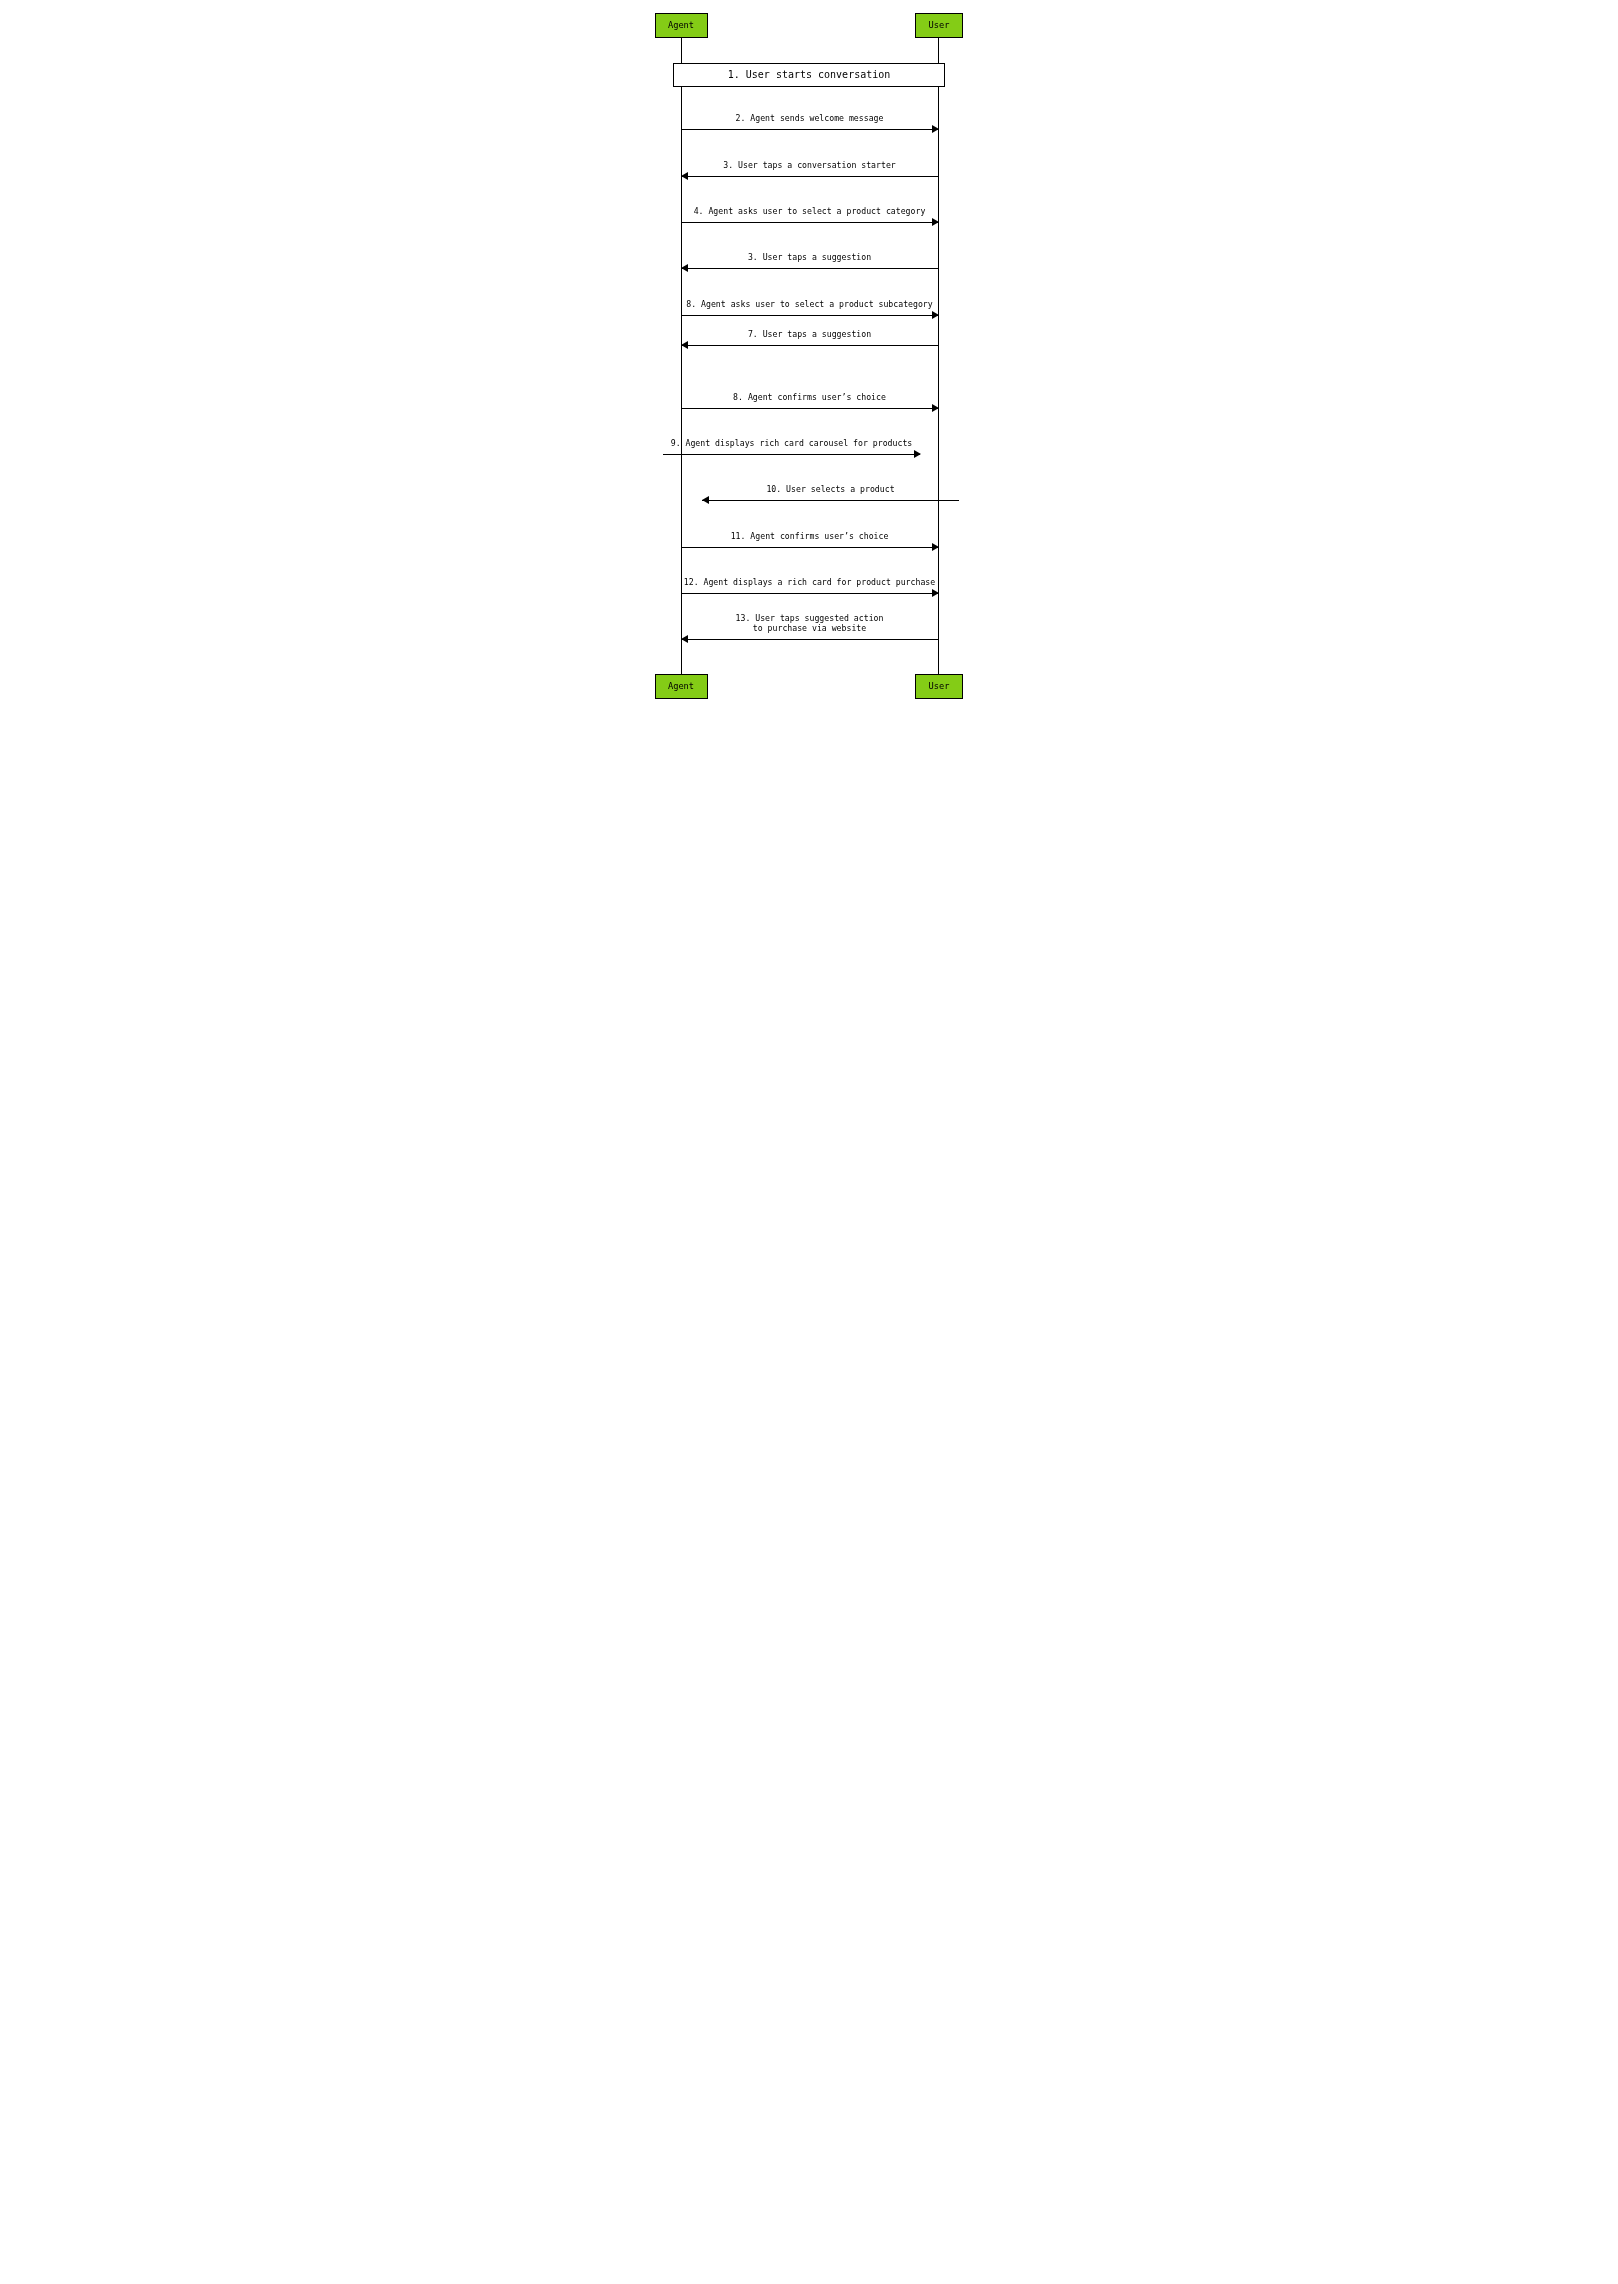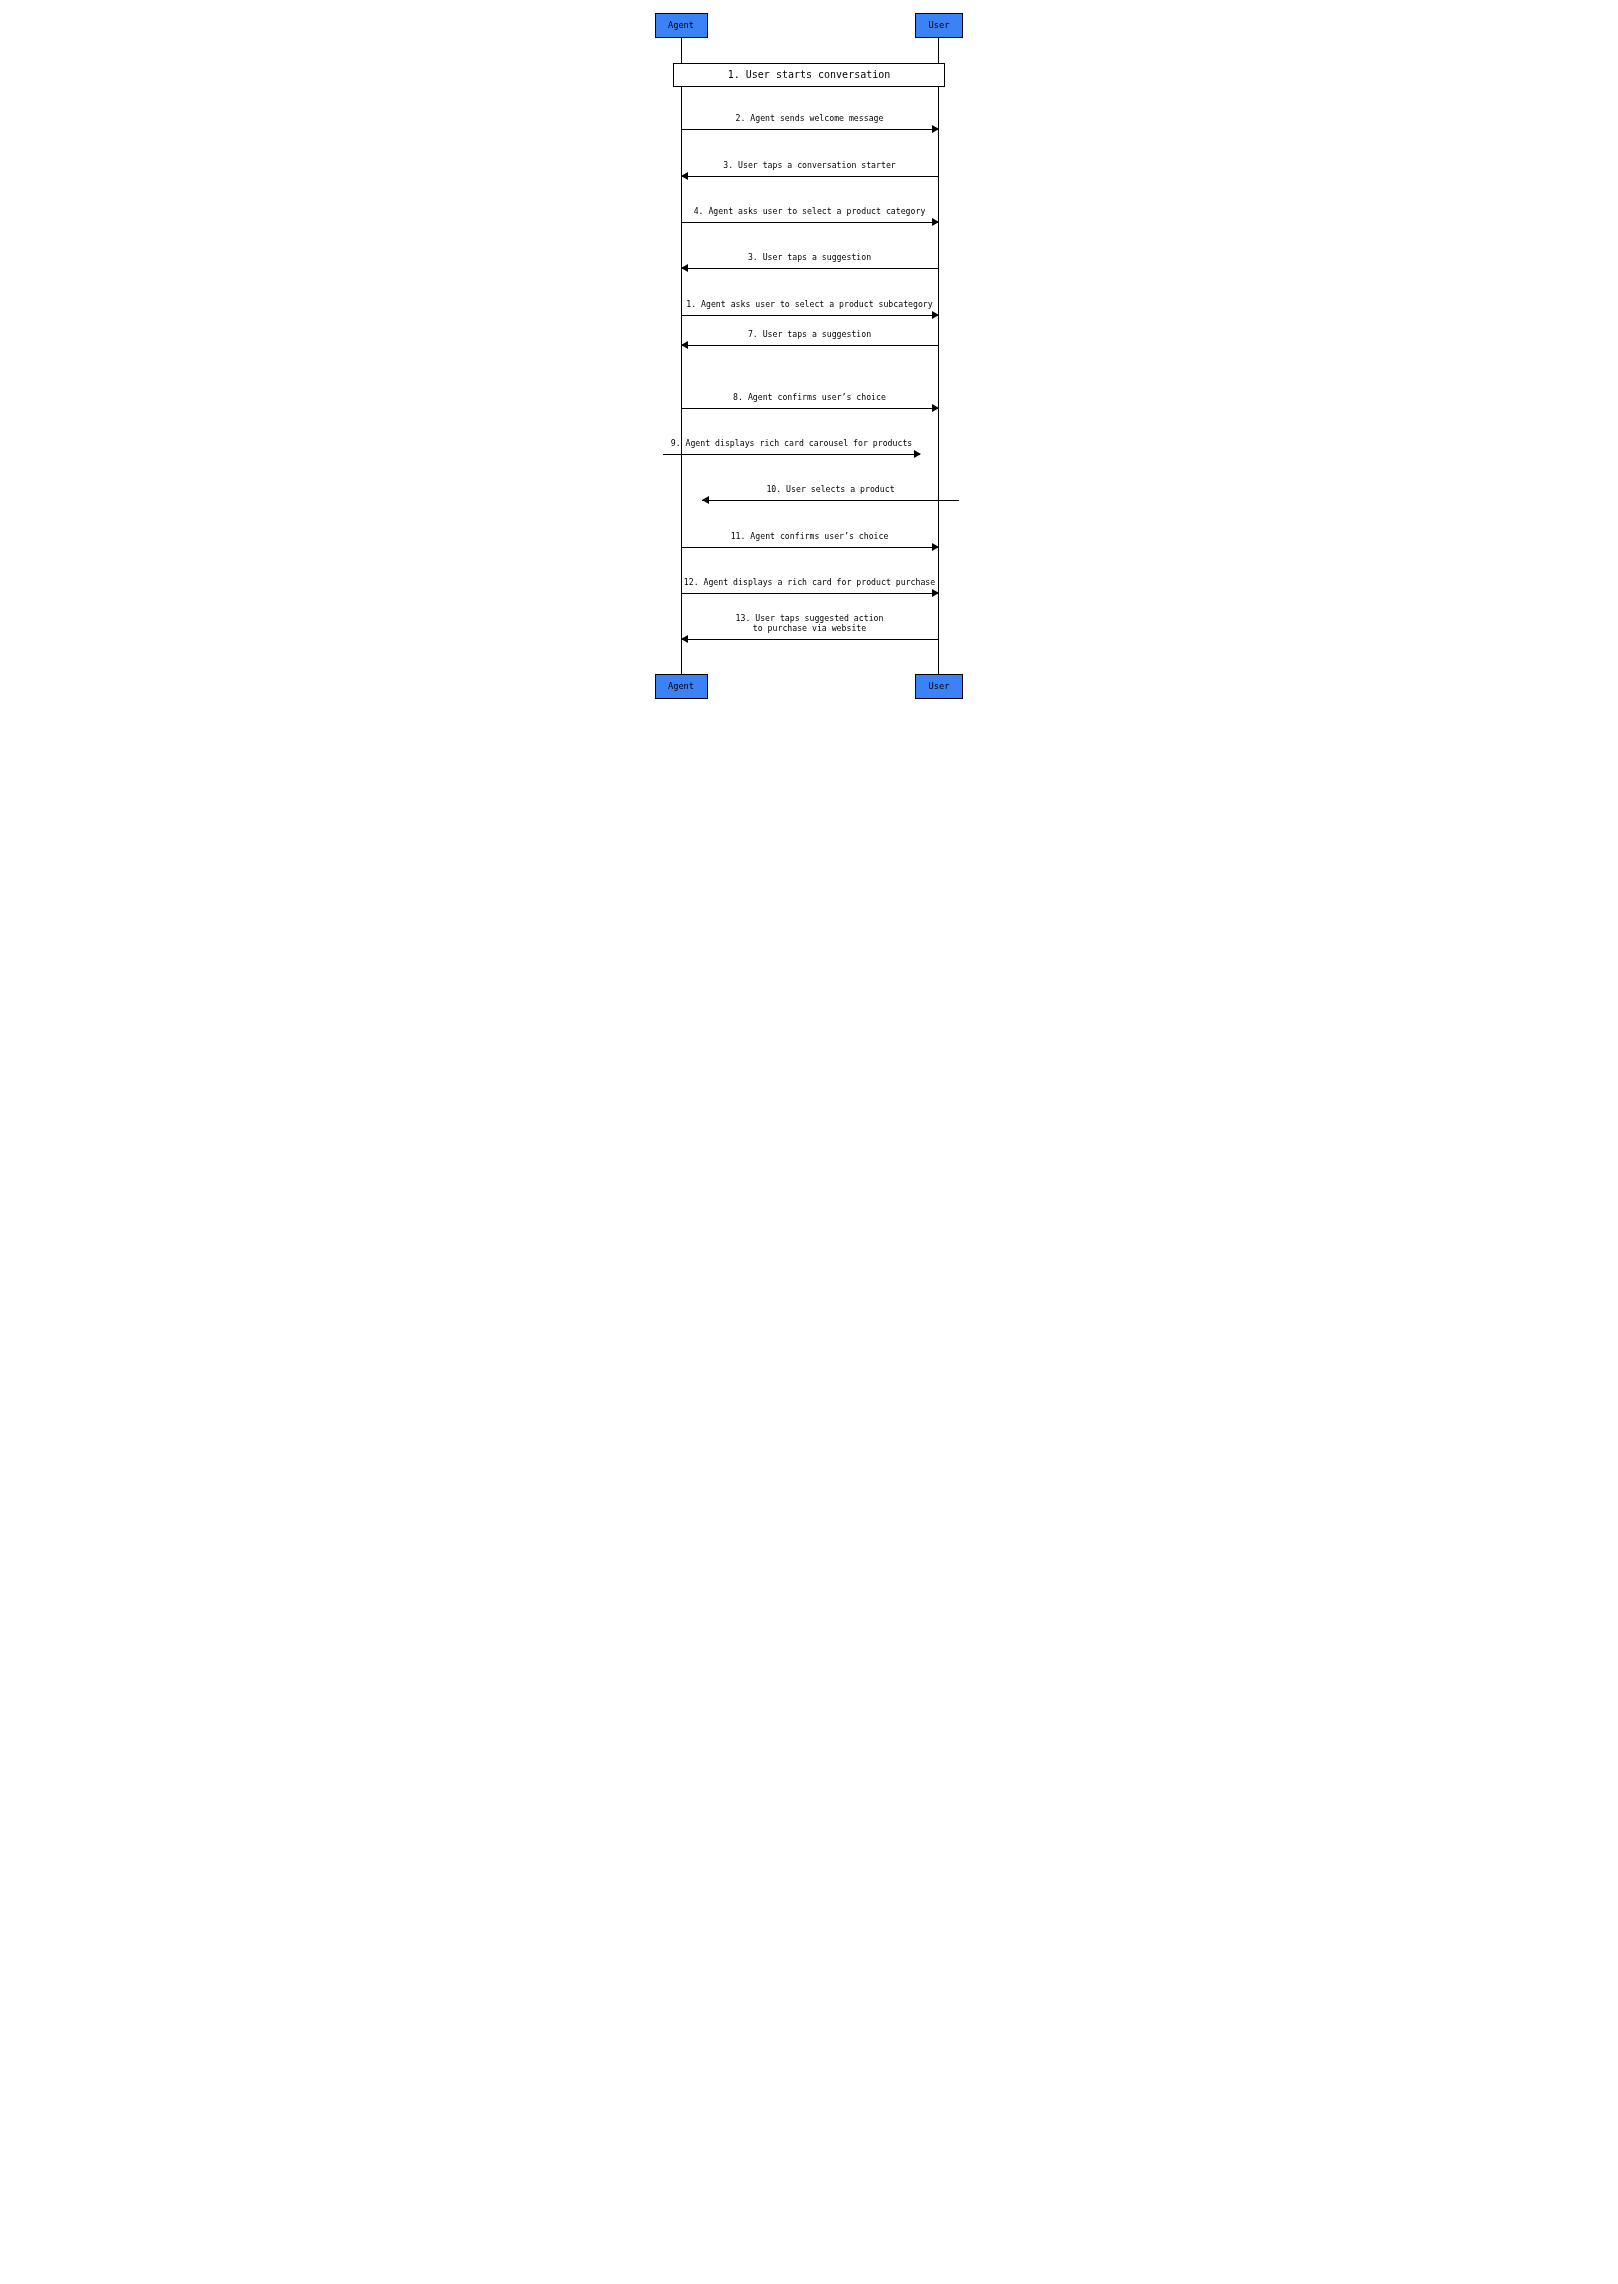--- a/index.html
+++ b/index.html
@@ -22,21 +22,21 @@
     width:0.9px;
     background:#000000;
     top:38px;
     height:637px;
   }
   
   .participant{
     position:absolute;
     box-sizing:border-box;
     border:0.9px solid #000000;
-    background:#3b82f6;
+    background:#84cc16;
     display:flex;
     align-items:center;
     justify-content:center;
     font-size:8.7px;
     line-height:1;
     letter-spacing:0;
     z-index:5;
   }
   
   .note-box{
@@ -147,21 +147,21 @@
 
   <div class="message" style="left:42px;top:239px;width:257px;height:30px;">
     <span class="msg-label">3. User taps a suggestion</span>
     <div class="msg-arrow to-left">
       <div class="shaft"></div>
         <div class="head"></div>
     </div>
   </div>
 
   <div class="message" style="left:42px;top:286px;width:257px;height:30px;">
-    <span class="msg-label">1. Agent asks user to select a product subcategory</span>
+    <span class="msg-label">8. Agent asks user to select a product subcategory</span>
     <div class="msg-arrow to-right">
       <div class="shaft"></div>
         <div class="head"></div>
     </div>
   </div>
 
   <div class="message" style="left:42px;top:316px;width:257px;height:30px;">
     <span class="msg-label">7. User taps a suggestion</span>
     <div class="msg-arrow to-left">
       <div class="shaft"></div>

